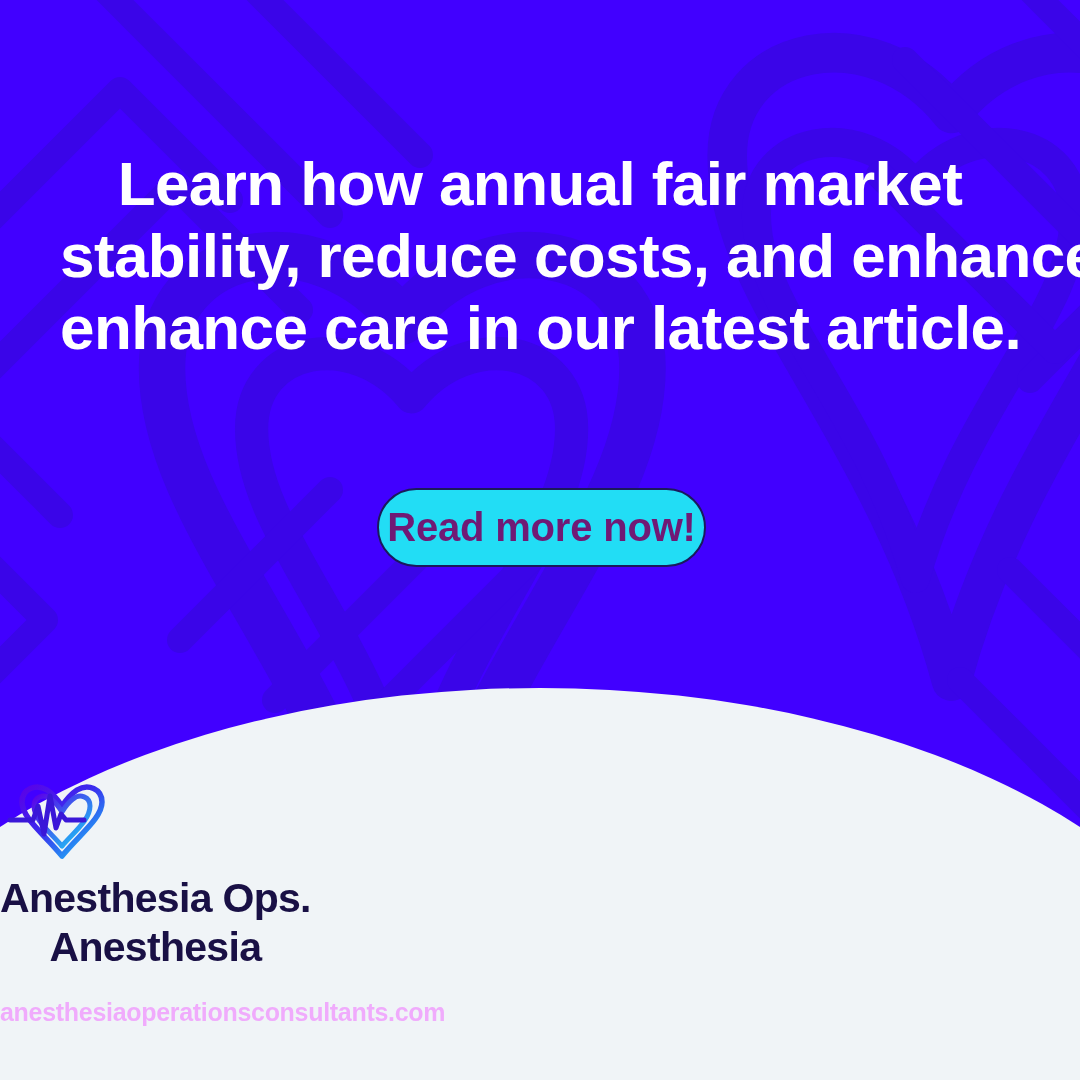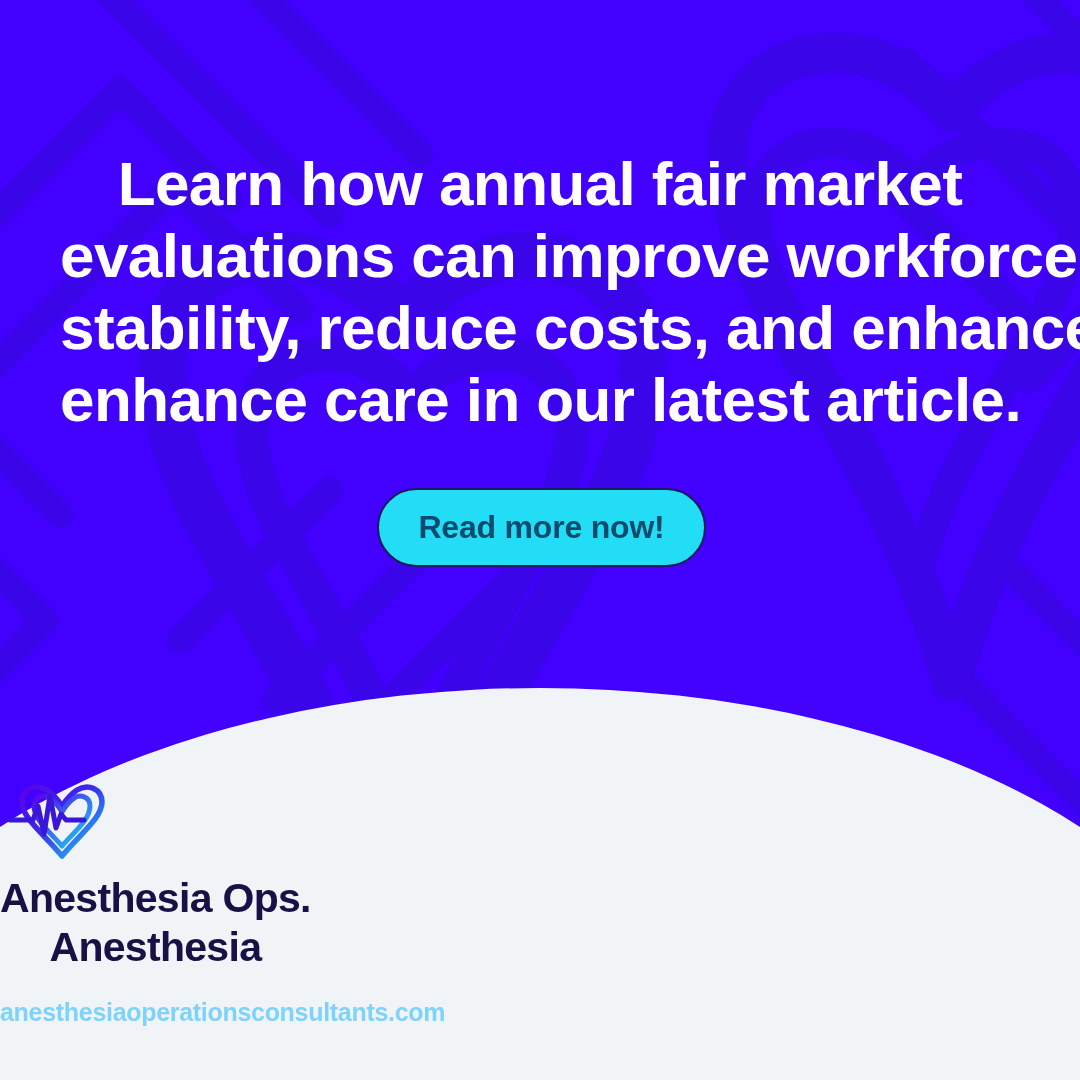--- a/index.html
+++ b/index.html
@@ -66,22 +66,22 @@
     top: 488px;
     width: 329px;
     height: 79px;
     z-index: 3;
     display: flex;
     align-items: center;
     justify-content: center;
     background: #22DDF5;
     border: 2.5px solid #1A1A5C;
     border-radius: 40px;
-    color: #0c4a6e;
-    font-size: 32px;
+    color: #701a75;
+    font-size: 40px;
     font-weight: 700;
     letter-spacing: -0.2px;
     cursor: pointer;
   }
 
   
   #footer {
     position: absolute;
     left: 0;
     top: 778px;
@@ -101,21 +101,21 @@
     font-size: 41px;
     font-weight: 700;
     line-height: 49px;
     letter-spacing: -0.7px;
   }
   #brand-name .bn-line { display: block; }
 
   #website-url {
     margin-top: 26px;
     text-align: center;
-    color: #7dd3fc;
+    color: #f0abfc;
     font-size: 25px;
     font-weight: 700;
     letter-spacing: -0.3px;
     cursor: pointer;
   }
 </style>
 </head>
 <body>
 
 <div id="poster">
@@ -197,21 +197,20 @@
         <path d="M 1015 980 L 1105 890"></path>
       </g>
 
     </g>
   </svg>
 
   <div id="bottom-panel"></div>
 
   <h1 id="headline">
     <span class="hl-line">Learn how annual fair market</span>
-    <span class="hl-line">evaluations can improve workforce</span>
     <span class="hl-line">stability, reduce costs, and enhance</span>
     <span class="hl-line">enhance care in our latest article.</span>
   </h1>
 
   <button id="cta-button">Read more now!</button>
 
   <div id="footer">
 
     <svg id="brand-logo" viewBox="0 0 122 82" xmlns="http://www.w3.org/2000/svg" aria-hidden="true">
       <defs>

